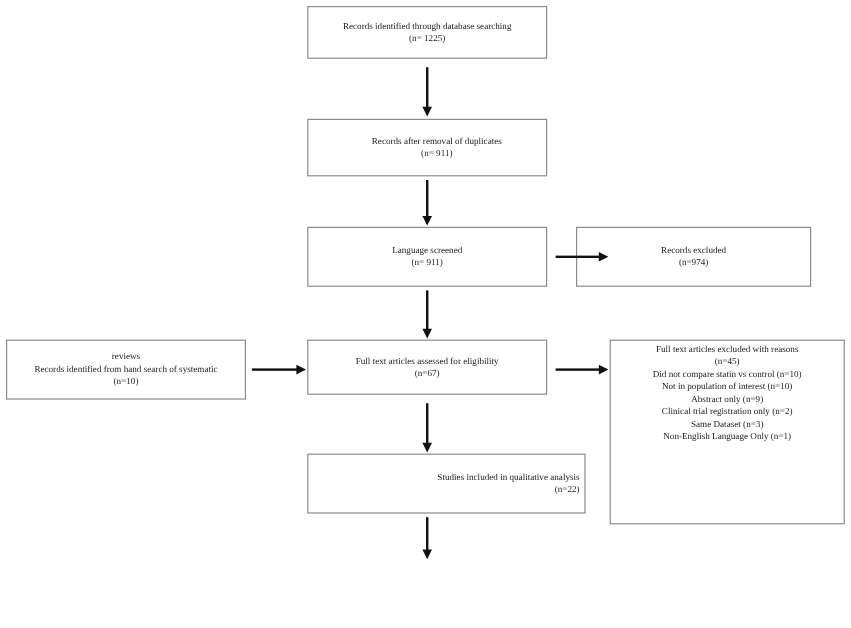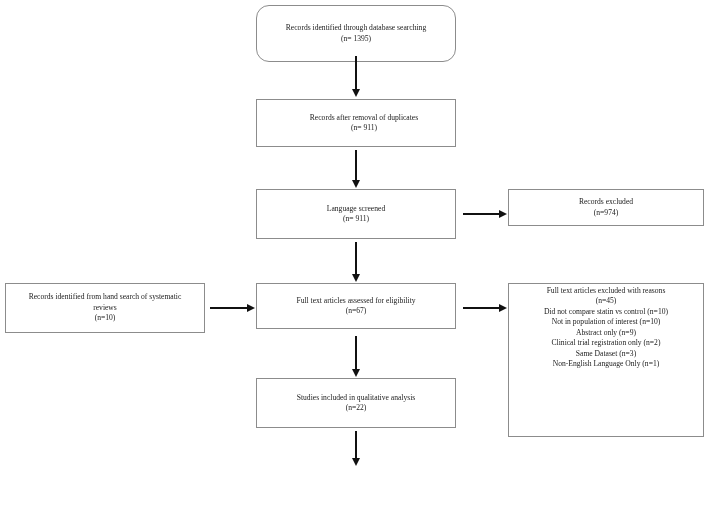--- a/index.html
+++ b/index.html
@@ -31,29 +31,29 @@
   }
   .box .inner {
     width: 100%;
   }
   .box .line {
     display: block;
     white-space: nowrap;
   }
 
   
-  #box-identified   { left: 256px; top: 5px;   width: 200px; height: 57px; border-radius: 13px; }
+  #box-identified   { left: 256px; top: 5px;   width: 200px; height: 44px; }
   #box-duplicates   { left: 256px; top: 99px;  width: 200px; height: 48px; padding-left: 20px; }
   #box-screened     { left: 256px; top: 189px; width: 200px; height: 50px; }
-  #box-excluded     { left: 508px; top: 189px; width: 196px; height: 37px; }
+  #box-excluded     { left: 480px; top: 189px; width: 196px; height: 50px; }
   #box-handsearch   { left: 5px;   top: 283px; width: 200px; height: 50px; }
   #box-fulltext     { left: 256px; top: 283px; width: 200px; height: 46px; }
   #box-reasons      { left: 508px; top: 283px; width: 196px; height: 154px;
                       align-items: flex-start; }
-  #box-qualitative  { left: 256px; top: 378px; width: 200px; height: 50px; }
+  #box-qualitative  { left: 256px; top: 378px; width: 232px; height: 50px; text-align: right; }
   #box-meta         { left: 256px; top: 467px; width: 200px; height: 51px; }
 
   
   .arrow-v {
     position: absolute;
     width: 1.6px;
     background: #111111;
   }
   .arrow-v::after {
     content: "";
@@ -93,21 +93,21 @@
   #arr-8 { left: 210px; top: 307px; width: 38px; }
 </style>
 </head>
 <body>
 
 <div id="canvas">
 
   <div class="box" id="box-identified">
     <div class="inner">
       <span class="line">Records identified through database searching</span>
-      <span class="line">(n= 1395)</span>
+      <span class="line">(n= 1225)</span>
     </div>
   </div>
 
   <div class="box" id="box-duplicates">
     <div class="inner">
       <span class="line">Records after removal of duplicates</span>
       <span class="line">(n= 911)</span>
     </div>
   </div>
 
@@ -120,22 +120,22 @@
 
   <div class="box" id="box-excluded">
     <div class="inner">
       <span class="line">Records excluded</span>
       <span class="line">(n=974)</span>
     </div>
   </div>
 
   <div class="box" id="box-handsearch">
     <div class="inner">
+      <span class="line">reviews</span>
       <span class="line">Records identified from hand search of systematic</span>
-      <span class="line">reviews</span>
       <span class="line">(n=10)</span>
     </div>
   </div>
 
   <div class="box" id="box-fulltext">
     <div class="inner">
       <span class="line">Full text articles assessed for eligibility</span>
       <span class="line">(n=67)</span>
     </div>
   </div>

